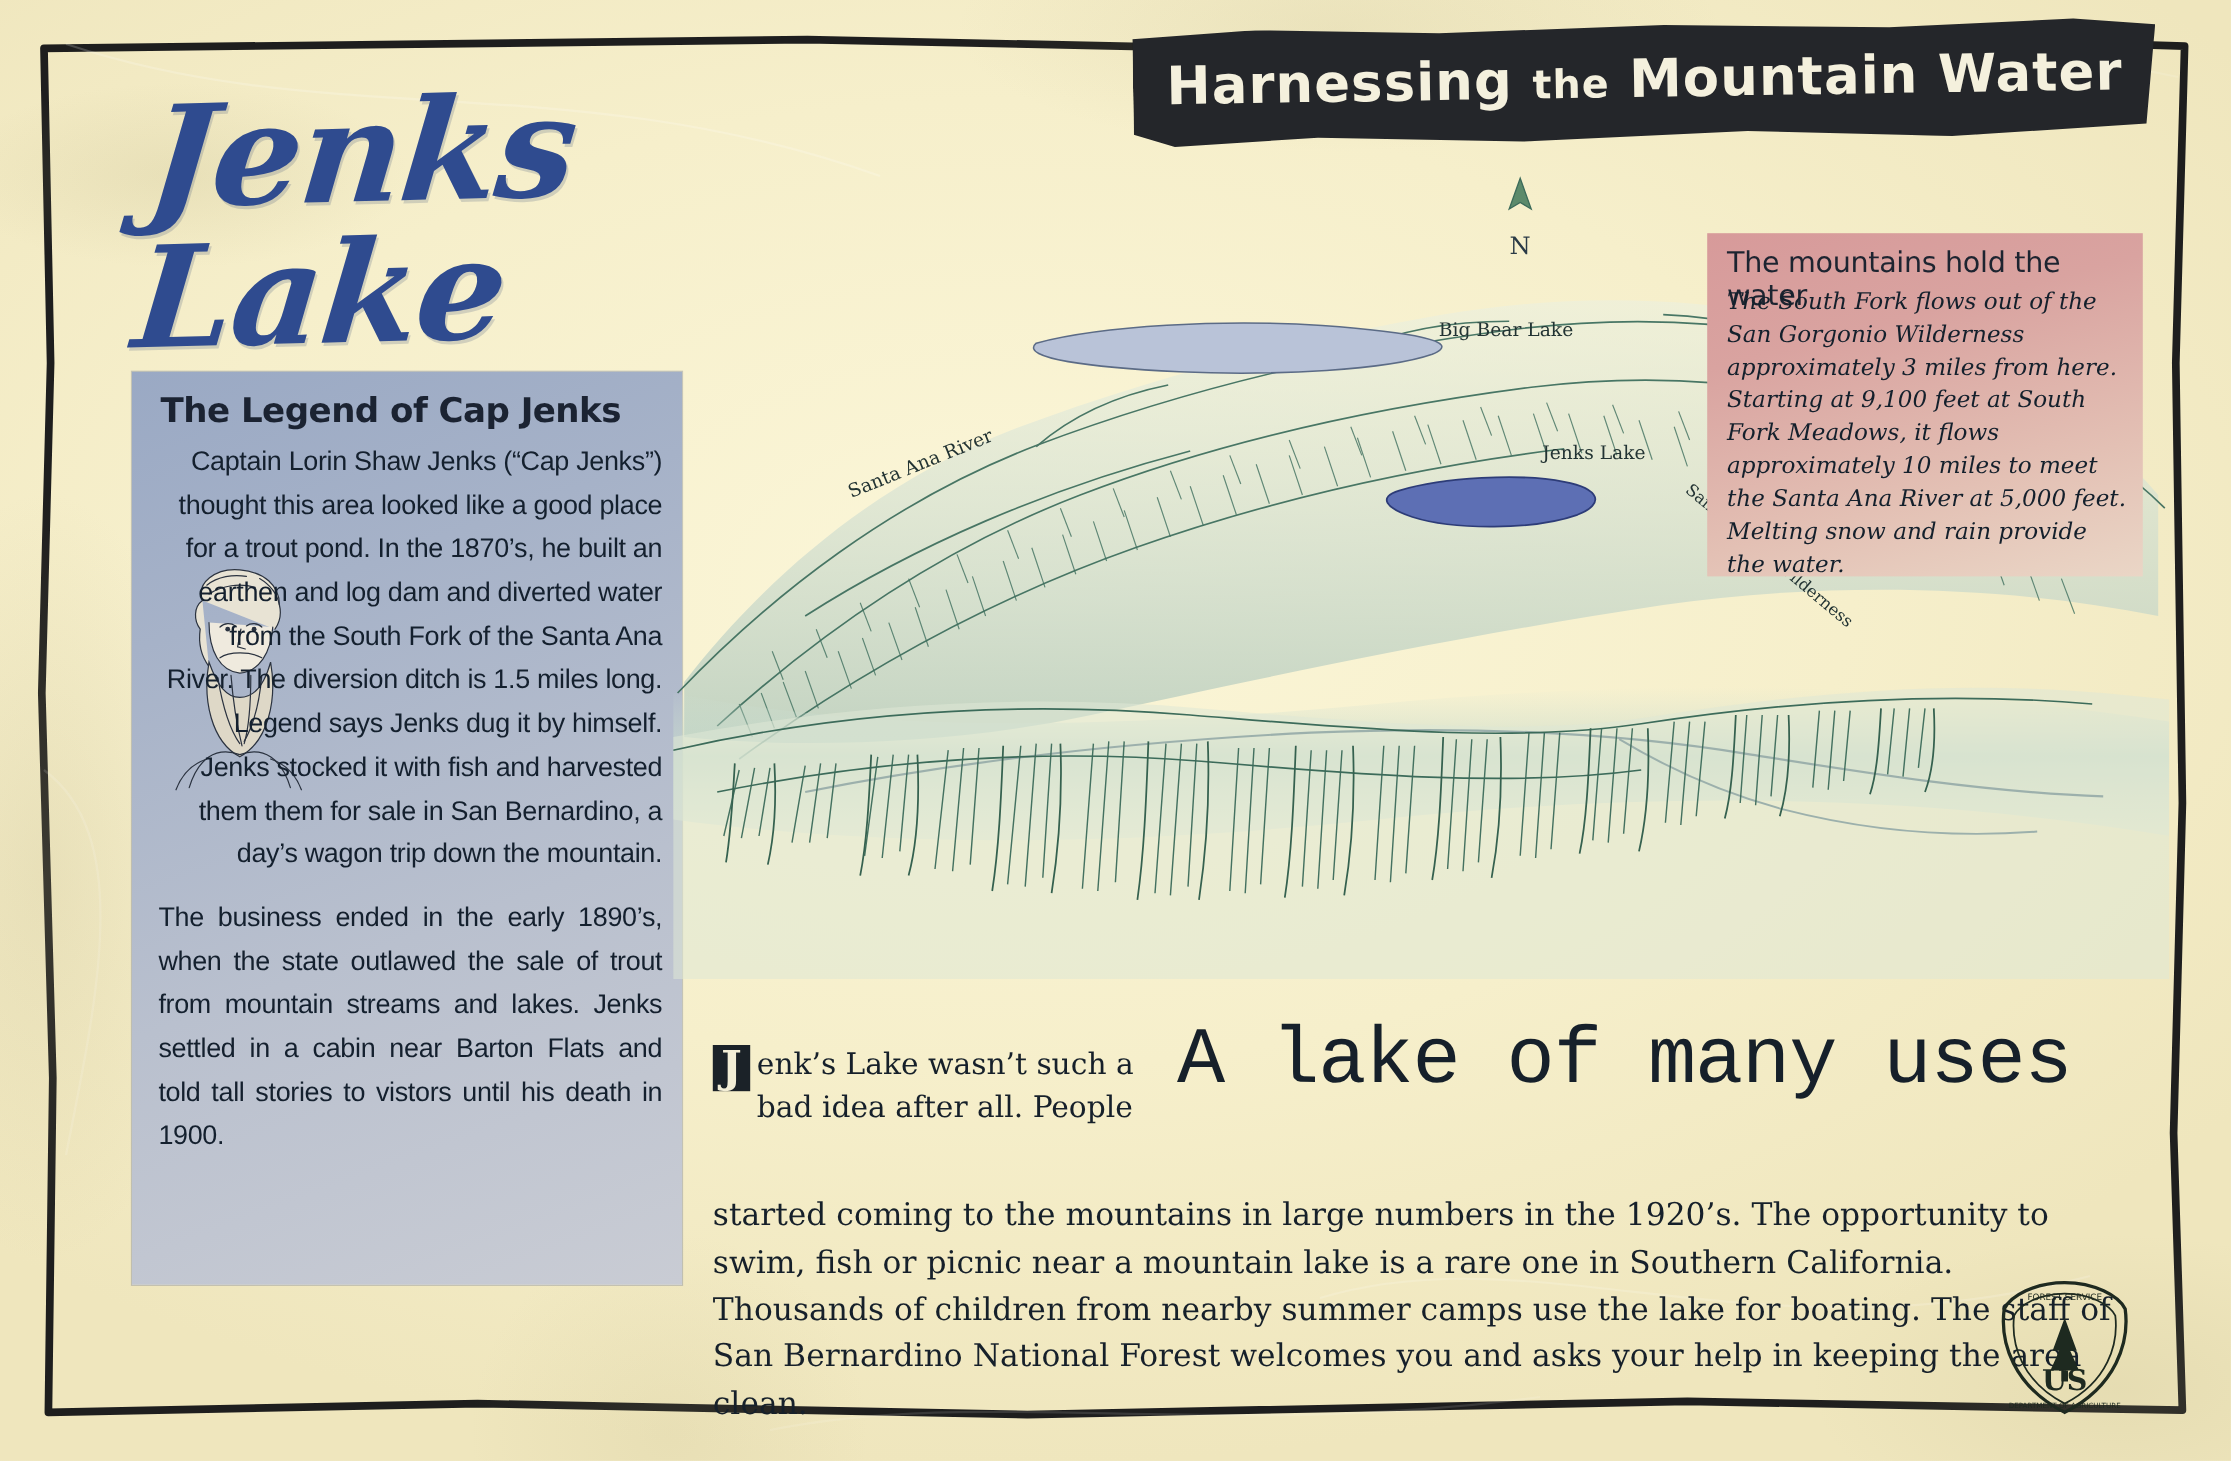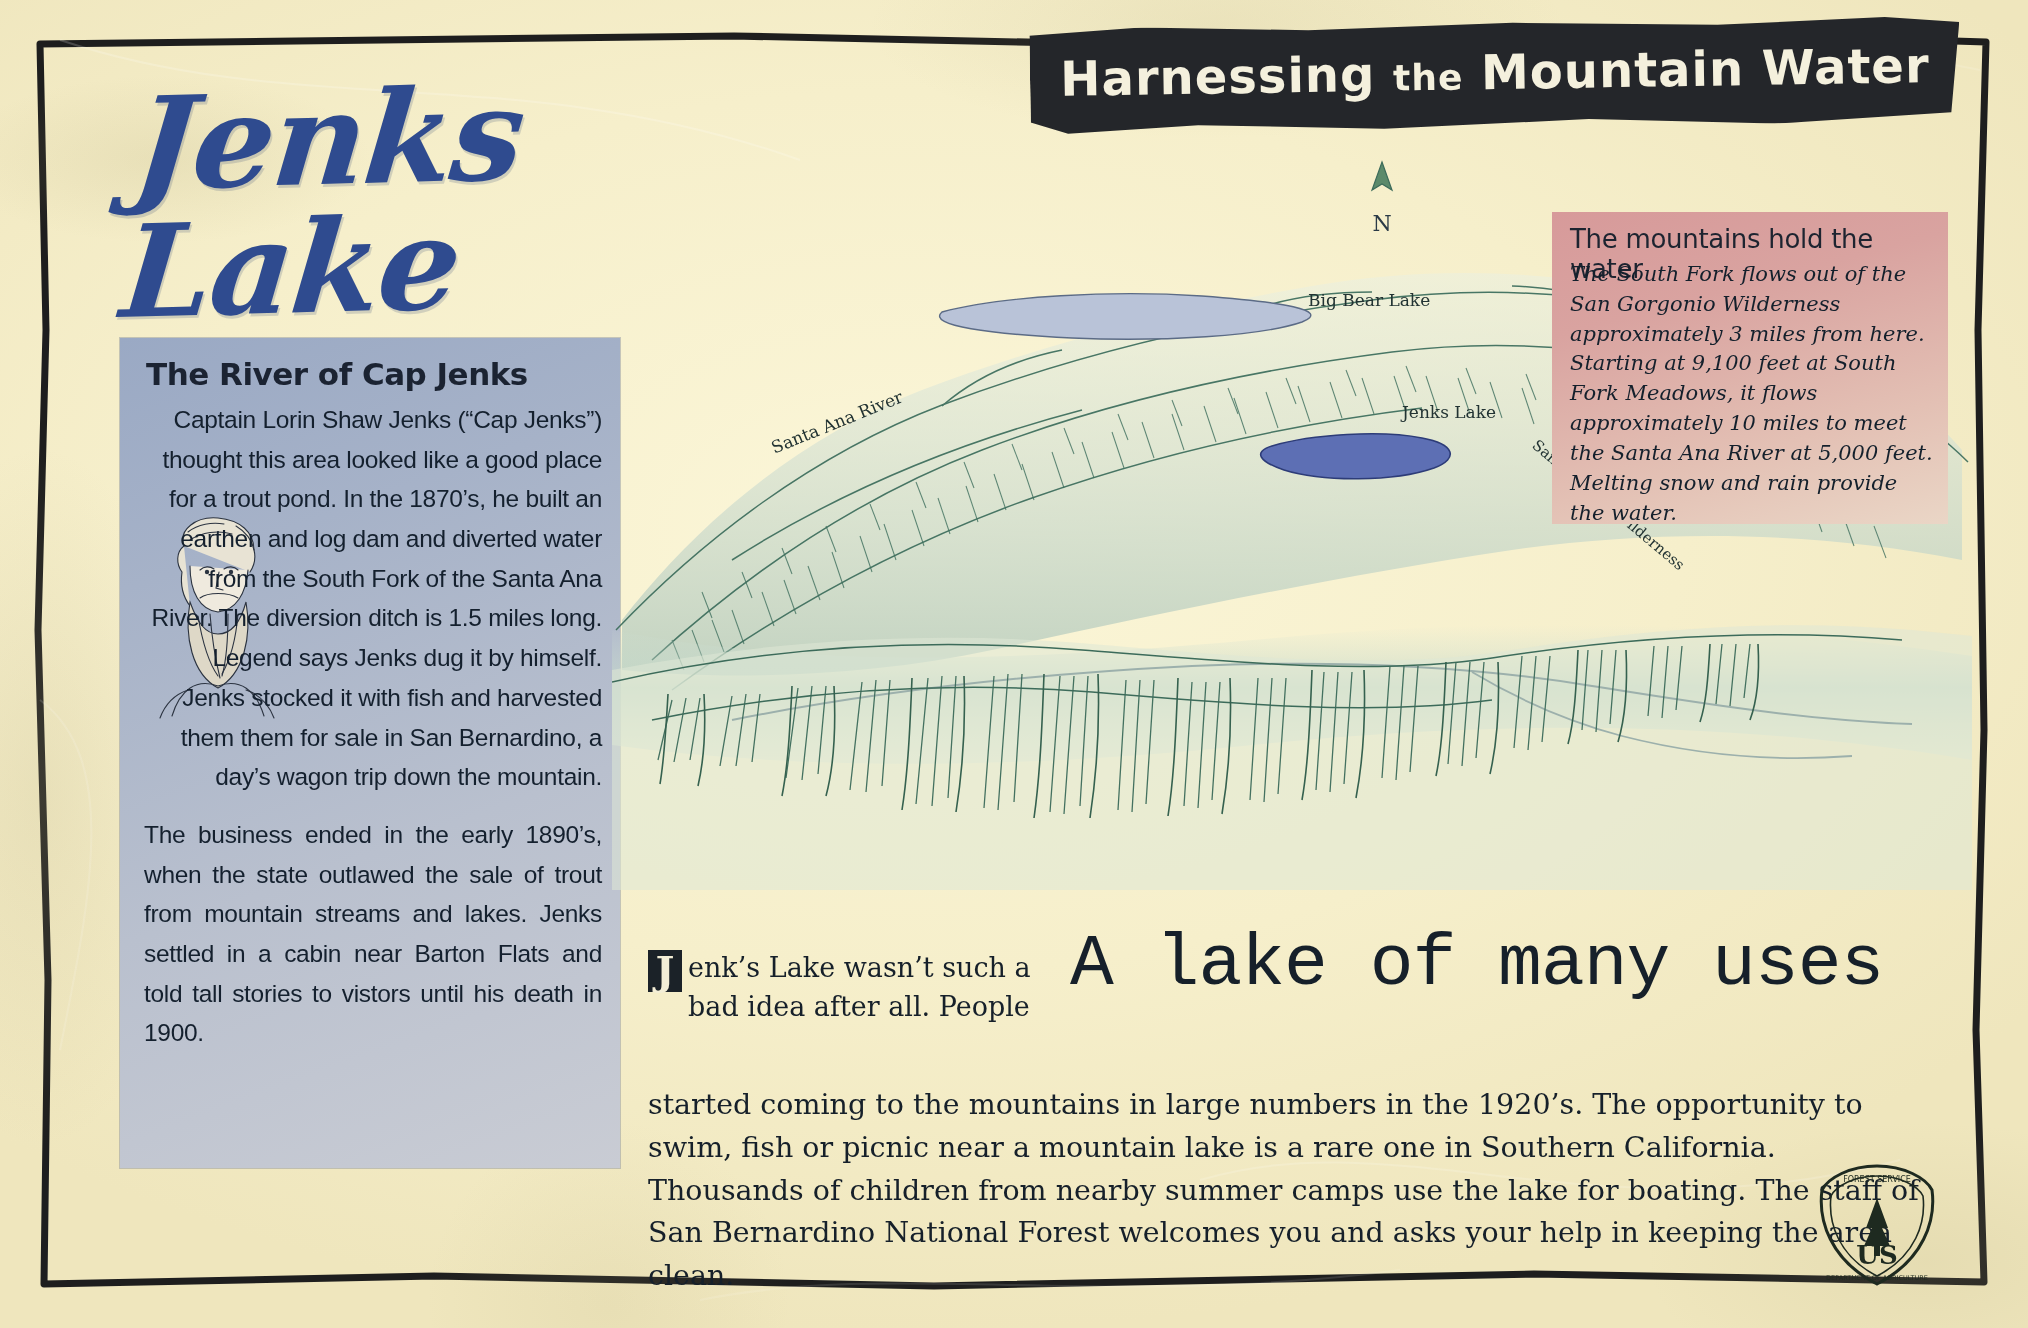--- a/index.html
+++ b/index.html
@@ -268,21 +268,21 @@
 
   <div class="banner">
     <div class="banner-text">
       <span>Harnessing</span>
       <span class="small">the</span>
       <span>Mountain Water</span>
     </div>
   </div>
 
   <div class="legend-box">
-    <div class="legend-head">The River of Cap Jenks</div>
+    <div class="legend-head">The Legend of Cap Jenks</div>
 
     <svg class="portrait" viewBox="0 0 170 220">
       <g fill="none" stroke="#2b3340" stroke-width="1.1" stroke-linecap="round">
 
         <path d="M52,40 C46,24 64,10 86,12 C108,14 122,26 122,44 C124,52 122,60 118,66" fill="#e8e3d4"></path>
         <path d="M52,40 C44,46 44,58 50,66 C48,80 52,92 58,100" fill="#e8e3d4"></path>
 
         <path d="M58,60 C58,86 68,104 86,106 C104,104 114,88 116,64" fill="#efeade"></path>
 
         <path d="M58,96 C52,130 60,168 86,182 C112,168 120,130 114,96 C108,118 98,128 86,128 C74,128 66,118 58,96 Z" fill="#ded8c7"></path>

